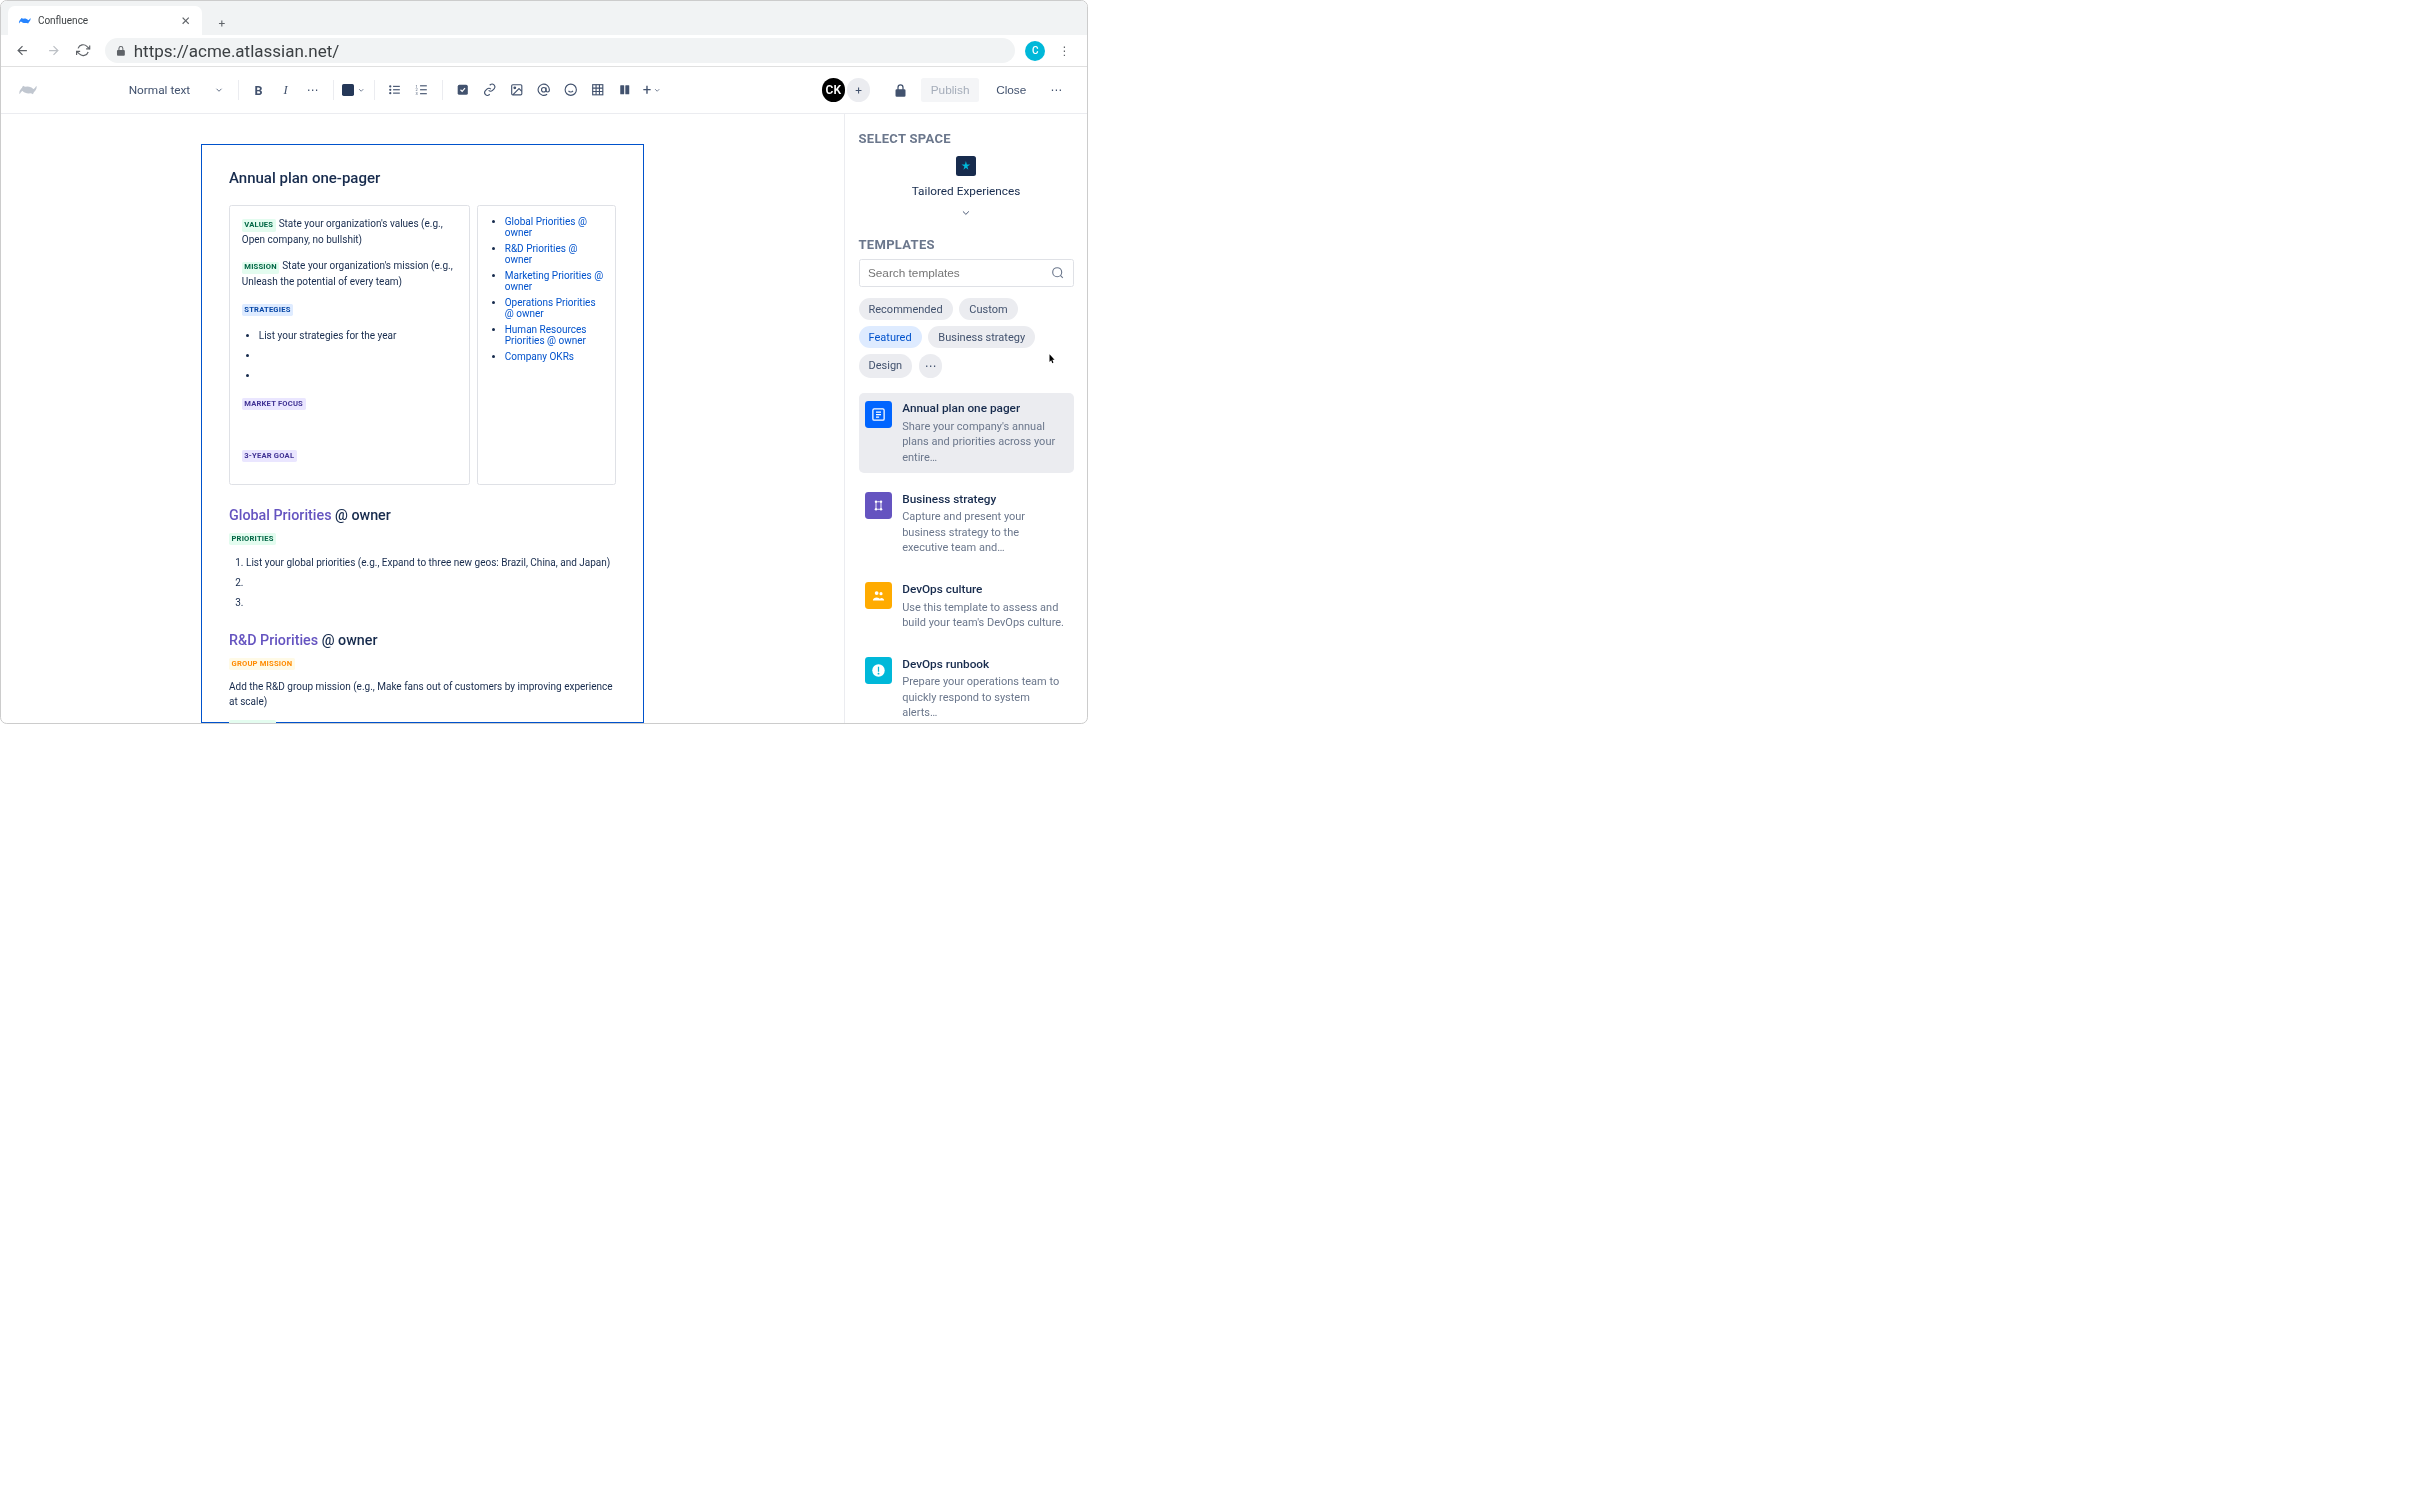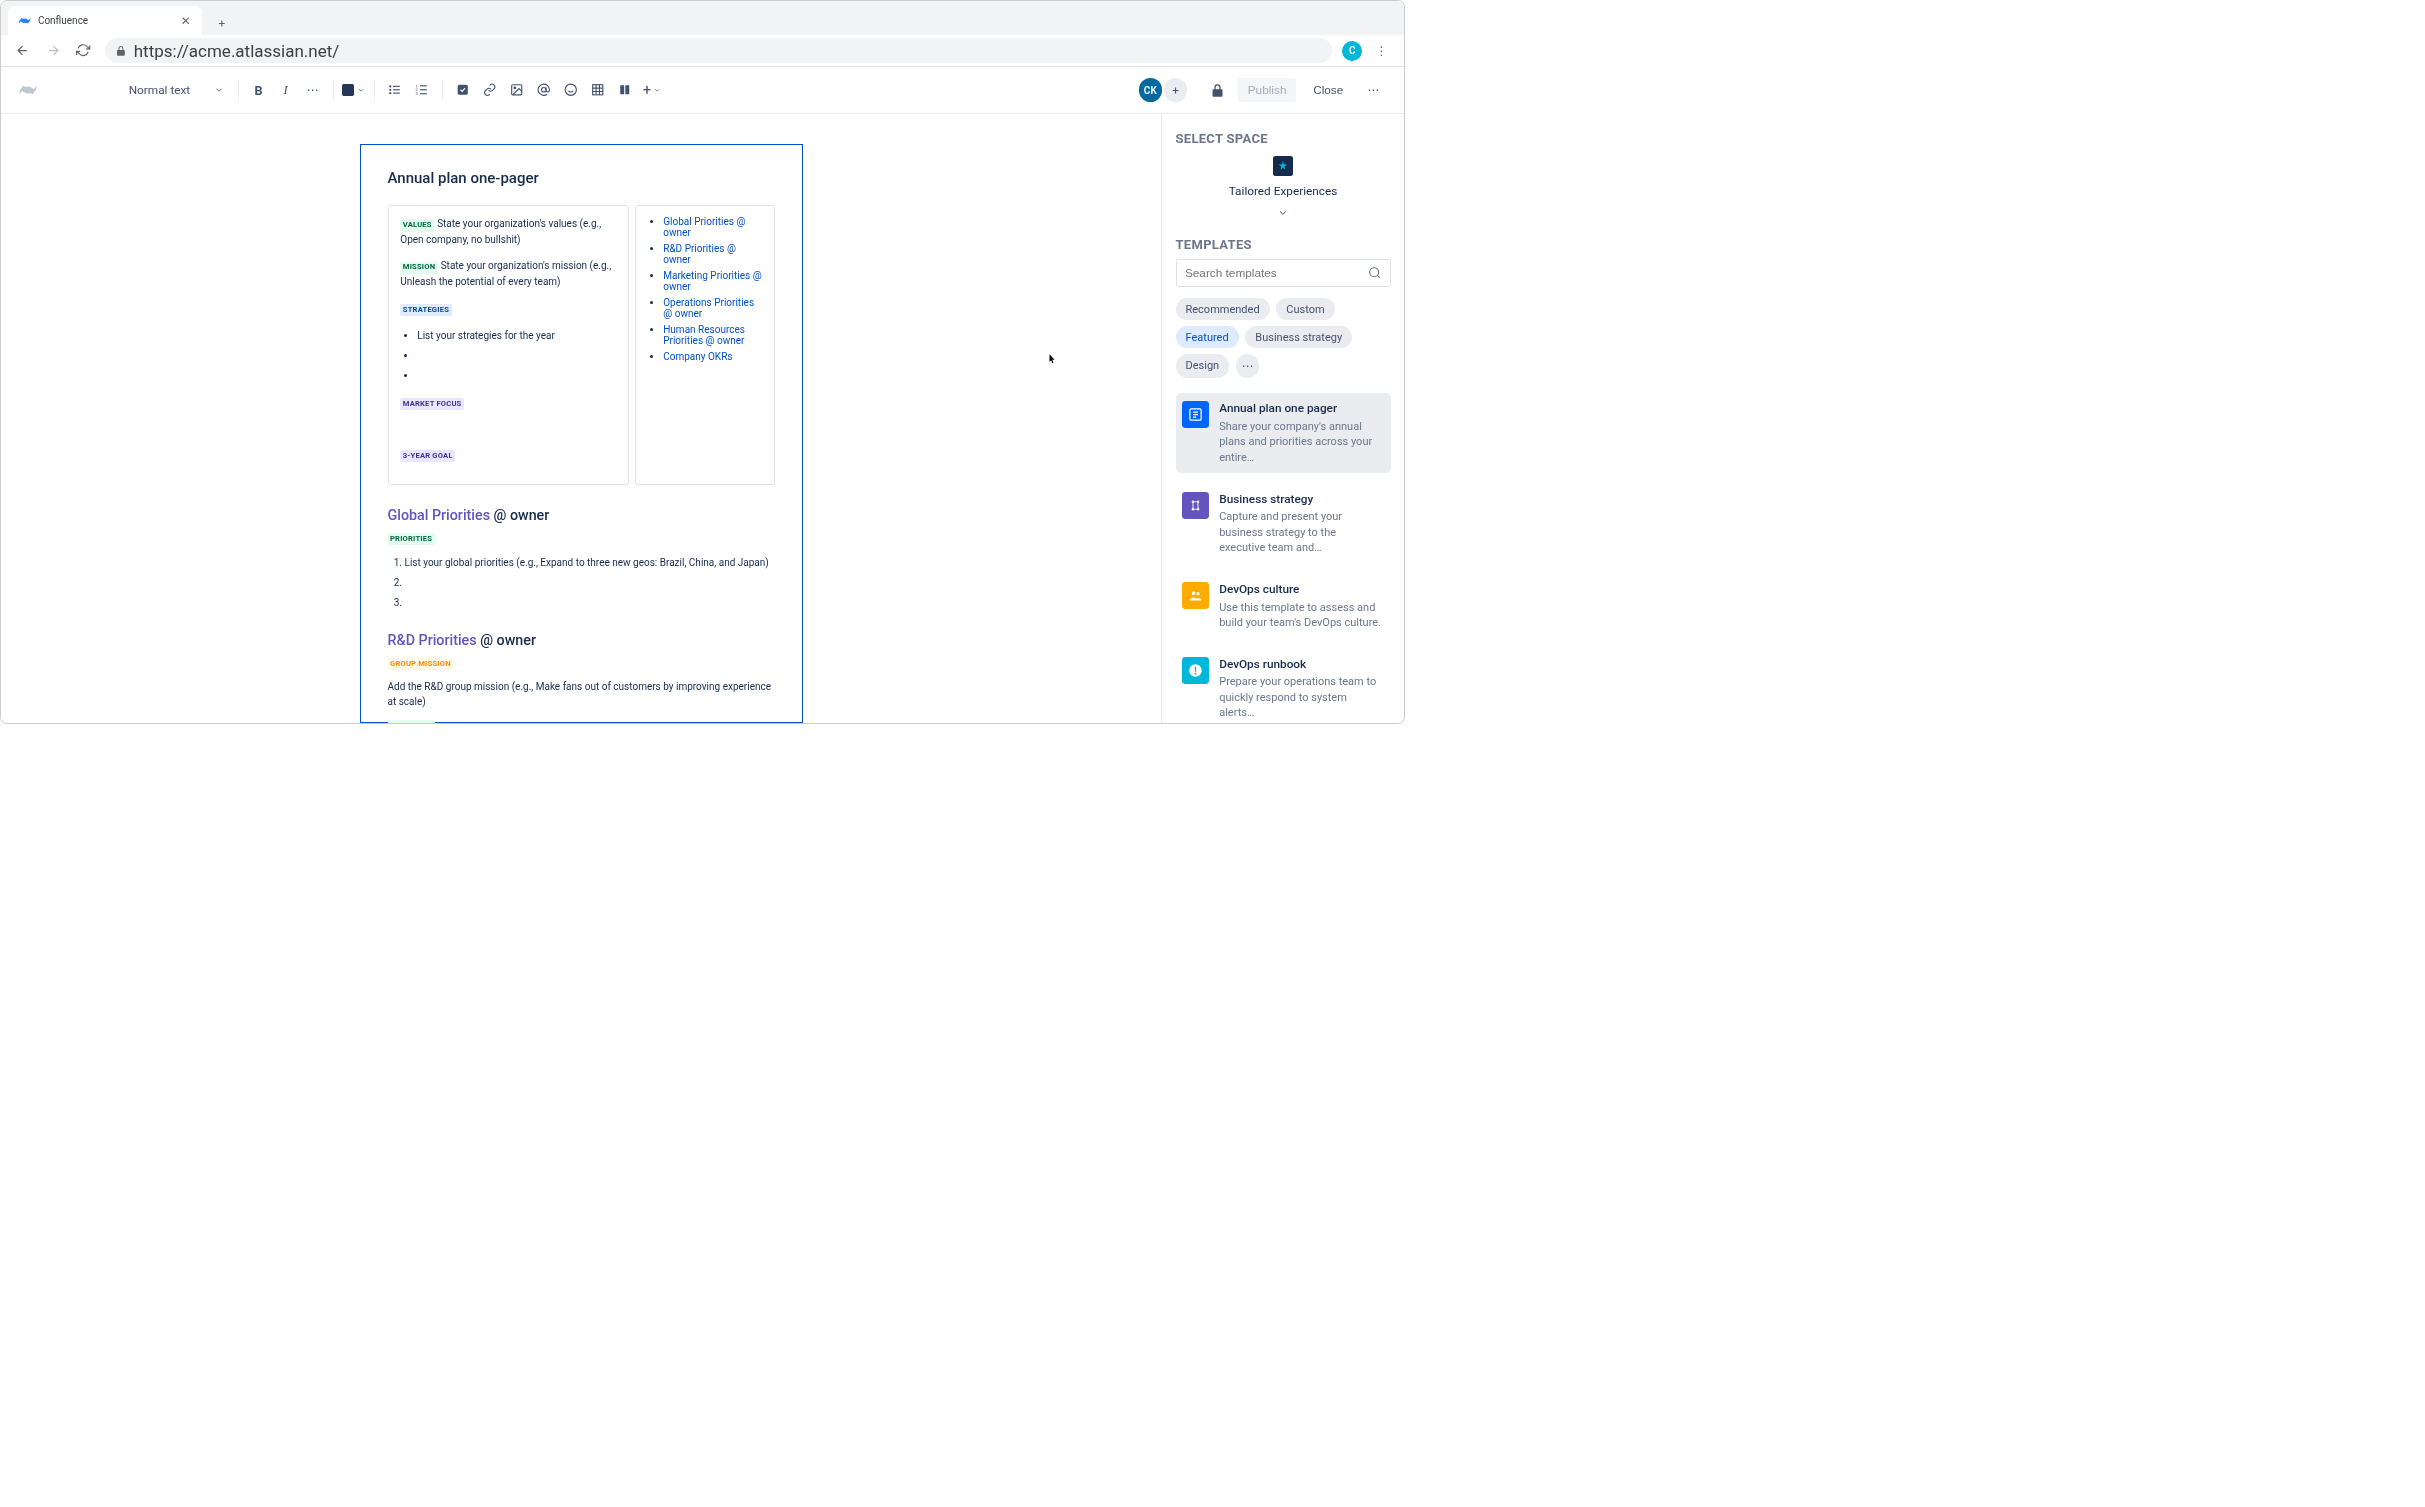--- a/index.html
+++ b/index.html
@@ -1,17 +1,17 @@
 <!DOCTYPE html>
 <html style="font-size:13.5px"><head>
 <meta charset="utf-8">
 <style>
 * { margin: 0; padding: 0; box-sizing: border-box; }
 body { font-family: -apple-system, BlinkMacSystemFont, "Segoe UI", Roboto, sans-serif; background: #fff; font-size: 11.8px; color: #172B4D; }
-.window { width: 1405px; height: 724px; border: 0.8px solid #ccc; border-radius: 6.7px; overflow: hidden; position: relative; background: #fff; }
+.window { width: 1088px; height: 724px; border: 0.8px solid #ccc; border-radius: 6.7px; overflow: hidden; position: relative; background: #fff; }
 
 .browser-chrome { background: #f1f3f4; }
 .tab-bar { display: flex; align-items: flex-end; height: 34px; padding-left: 6.7px; padding-top: 5px; }
 .tab { background: #fff; border-radius: 6.7px 6.7px 0 0; display: flex; align-items: center; padding: 0 10px; height: 29px; width: 194px; gap: 6.7px; position: relative; }
 .tab-favicon { width: 13.5px; height: 13.5px; color: #2684FF; }
 .tab-title { flex: 1; font-size: 10px; color: #3c4043; }
 .tab-close { width: 11.8px; height: 11.8px; display: flex; align-items: center; justify-content: center; color: #5f6368; cursor: pointer; }
 .new-tab { width: 23.6px; height: 23.6px; margin-left: 8.4px; display: flex; align-items: center; justify-content: center; color: #5f6368; cursor: pointer; }
 
 .address-bar { display: flex; align-items: center; height: 32px; padding: 0 10px; gap: 6.7px; background: #fff; border-bottom: 0.8px solid #e0e0e0; }
@@ -25,21 +25,21 @@
 
 .app-toolbar { display: flex; align-items: center; height: 47px; padding: 0 17px; border-bottom: 1.7px solid #ebecf0; background: #fff; }
 .conf-logo { width: 20px; height: 20px; }
 .toolbar-spacer { width: 84px; }
 .text-style-sel { display: flex; align-items: center; gap: 24px; padding: 5px 6.7px; cursor: pointer; }
 .text-style-sel span { font-size: 11.8px; color: #42526E; }
 .tsep { width: 0.8px; height: 20px; background: #ebecf0; margin: 0 6.7px; }
 .tbtn { width: 27px; height: 27px; display: flex; align-items: center; justify-content: center; cursor: pointer; border-radius: 2.5px; color: #42526E; }
 .color-swatch { width: 11.8px; height: 11.8px; background: #253858; border-radius: 1.7px; }
 .toolbar-right { margin-left: auto; display: flex; align-items: center; gap: 6.7px; }
-.avatar-ck { width: 23.6px; height: 23.6px; border-radius: 50%; background: #0369a1; color: #fff; display: flex; align-items: center; justify-content: center; font-size: 10px; font-weight: 600; }
+.avatar-ck { width: 23.6px; height: 23.6px; border-radius: 50%; background: #000000; color: #fff; display: flex; align-items: center; justify-content: center; font-size: 12px; font-weight: 600; }
 .add-person { width: 23.6px; height: 23.6px; border-radius: 50%; background: #ebecf0; display: flex; align-items: center; justify-content: center; color: #42526E; margin-left: -5px; }
 .rbtn { padding: 5px 10px; border-radius: 2.5px; font-size: 11.8px; cursor: pointer; border: none; background: transparent; }
 .rbtn.publish { background: #f4f5f7; color: #a5adba; }
 .rbtn.close { color: #42526E; }
 
 .main-area { display: flex; height: calc(100% - 113px); }
 .canvas { flex: 1; overflow: auto; display: flex; justify-content: center; position: relative; padding-top: 30px; }
 .doc { width: 443px; border: 1.7px solid #0052CC; background: #fff; position: relative; }
 .doc-inner { padding: 23.6px 27px 17px; }
 .doc-title { font-size: 15px; font-weight: 500; color: #172B4D; margin-bottom: 18.5px; }

